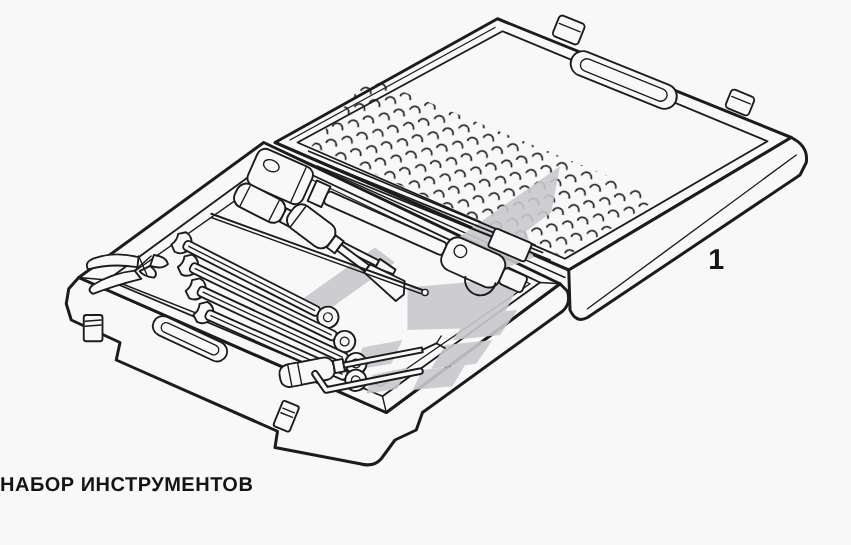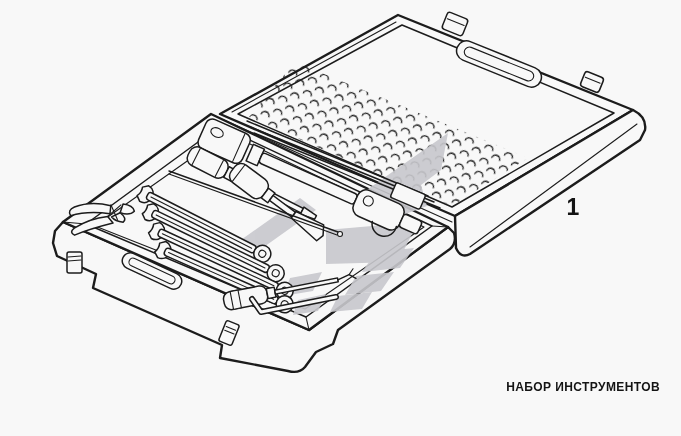--- a/index.html
+++ b/index.html
@@ -8,22 +8,22 @@
   svg{position:absolute;left:0;top:0;}
   
   .ln{fill:none;stroke:#1c1c1c;stroke-width:2.4;stroke-linejoin:round;stroke-linecap:round}
   .lm{fill:none;stroke:#1c1c1c;stroke-width:1.5;stroke-linejoin:round;stroke-linecap:round}
   .lt{fill:none;stroke:#1c1c1c;stroke-width:1.1;stroke-linejoin:round;stroke-linecap:round}
   .fw{fill:#f8f8f8}
   .tube{fill:none;stroke:#1c1c1c;stroke-width:6;stroke-linejoin:round;stroke-linecap:round}
   .tubecore{fill:none;stroke:#f8f8f8;stroke-width:3;stroke-linejoin:round;stroke-linecap:round}
   .part-label{position:absolute;left:560px;top:194px;width:26px;text-align:center;
               font-size:23px;font-weight:bold;color:#141414;}
-  .caption{position:absolute;left:0;top:380px;width:660px;text-align:right;
-           font-size:12px;font-weight:bold;letter-spacing:.4px;color:#141414;}
+  .caption{position:absolute;left:0;top:380px;width:660px;text-align:left;
+           font-size:16px;font-weight:bold;letter-spacing:.4px;color:#141414;}
 </style>
 </head>
 <body>
 
 <div class="stage">
 
   <svg width="681" height="436" viewBox="0 0 681 436">
 
     <defs>
       <pattern id="dimples" width="21" height="14" patternUnits="userSpaceOnUse" patternTransform="rotate(21)">

